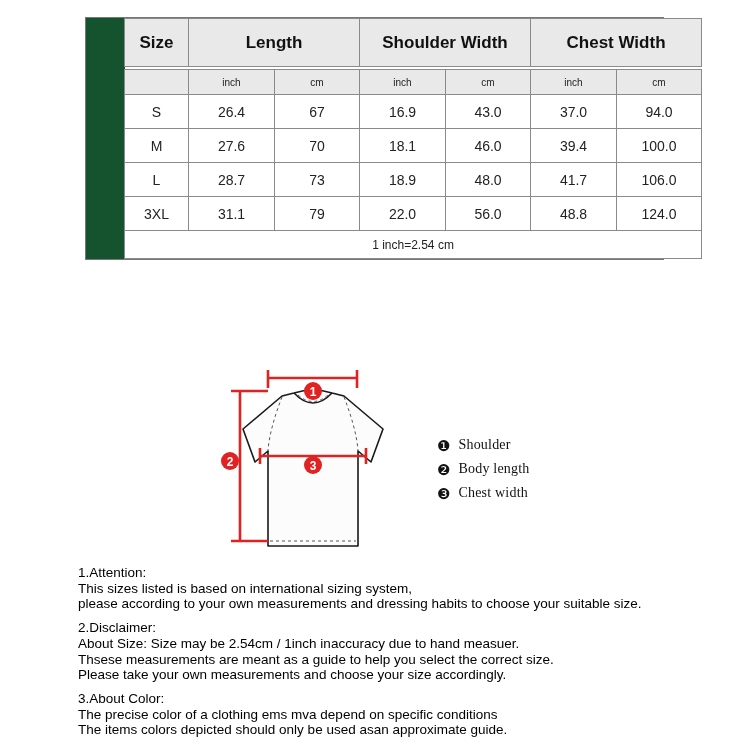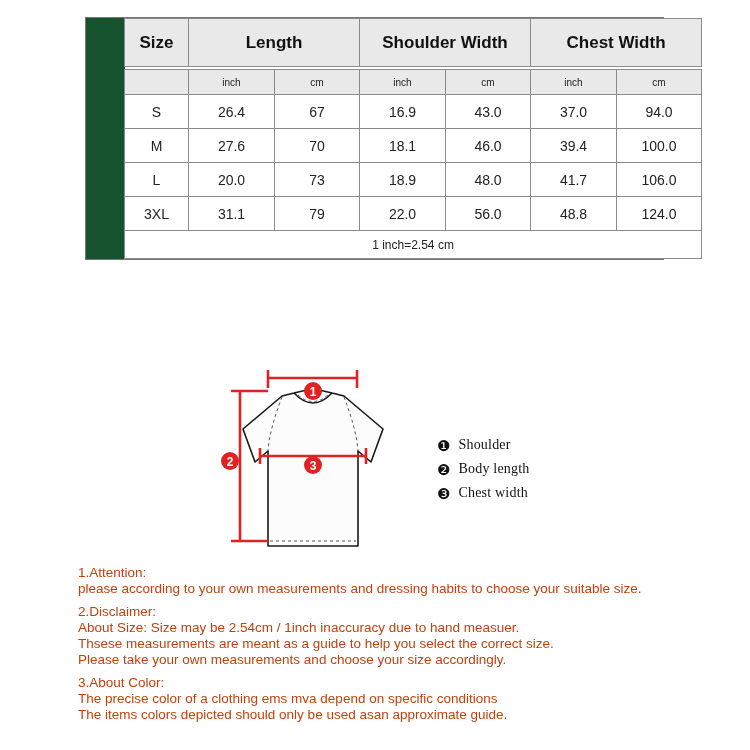--- a/index.html
+++ b/index.html
@@ -91,21 +91,21 @@
   .notes {
     position: absolute;
     left: 78px;
     top: 565px;
     width: 630px;
   }
   .note-section { margin-bottom: 8px; }
   .note-heading, .note-line {
     font-size: 13.5px;
     line-height: 15.7px;
-    color: #c2410c;
+    color: #000000;
     white-space: nowrap;
   }
 </style>
 </head>
 <body>
 
 <div class="canvas">
 
   <div class="table-wrap">
     <table class="size-chart">
@@ -151,21 +151,21 @@
           <td>M</td>
           <td>27.6</td>
           <td>70</td>
           <td>18.1</td>
           <td>46.0</td>
           <td>39.4</td>
           <td>100.0</td>
         </tr>
         <tr class="data-row">
           <td>L</td>
-          <td>20.0</td>
+          <td>28.7</td>
           <td>73</td>
           <td>18.9</td>
           <td>48.0</td>
           <td>41.7</td>
           <td>106.0</td>
         </tr>
         <tr class="data-row">
           <td>3XL</td>
           <td>31.1</td>
           <td>79</td>
@@ -249,20 +249,21 @@
     </div>
     <div class="legend-item">
       <span class="legend-symbol">❸</span>
       <span class="legend-label">Chest width</span>
     </div>
   </div>
 
   <div class="notes">
     <div class="note-section">
       <div class="note-heading">1.Attention:</div>
+      <div class="note-line">This sizes listed is based on international sizing system,</div>
       <div class="note-line">please according to your own measurements and dressing habits to choose your suitable size.</div>
     </div>
     <div class="note-section">
       <div class="note-heading">2.Disclaimer:</div>
       <div class="note-line">About Size: Size may be 2.54cm / 1inch inaccuracy due to hand measuer.</div>
       <div class="note-line">Thsese measurements are meant as a guide to help you select the correct size.</div>
       <div class="note-line">Please take your own measurements and choose your size accordingly.</div>
     </div>
     <div class="note-section">
       <div class="note-heading">3.About Color:</div>

